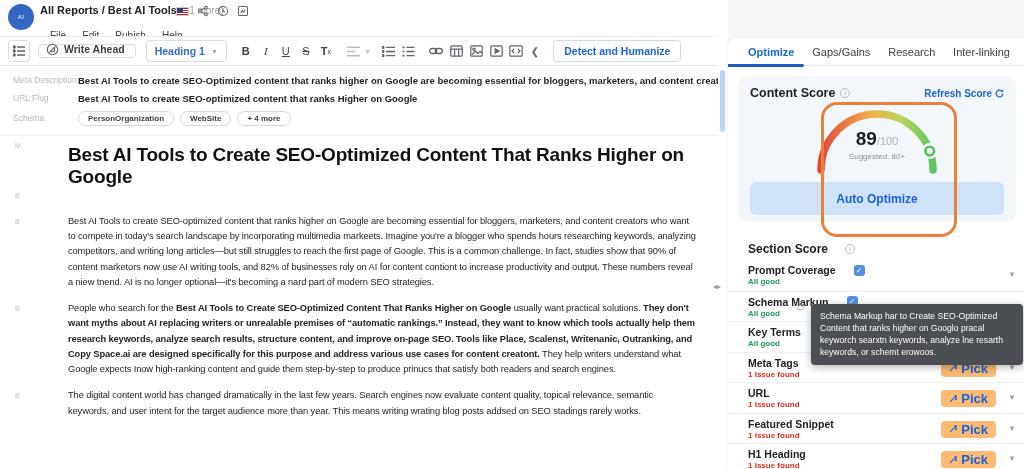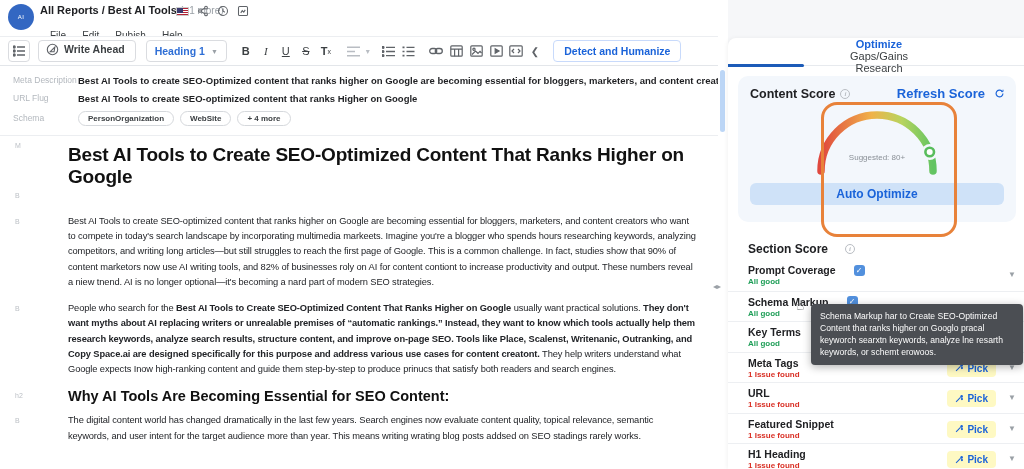--- a/index.html
+++ b/index.html
@@ -17,21 +17,21 @@
   .flag::after { content:""; position:absolute; left:0; top:0; width:6px; height:5px; background:#3c3b6e; }
   .tb-ic { width:12px; height:12px; color:#5f6368; }
   .menu-row { position:absolute; left:38px; top:30px; display:flex; gap:16px; font-size:10px; color:#3c4043;margin-left:12px; }
   .menu-row span { cursor:default; }
 
   
   .toolbar { position:absolute; left:0; top:36px; width:728px; height:30px; background:#fff;
              border-top:1px solid #eceef1; border-bottom:1px solid #e3e6ea; display:flex; align-items:center; }
   .tbtn { border:1px solid #dadce0; border-radius:4px; background:#fff; display:flex; align-items:center; justify-content:center; }
   .sq { width:22px; height:22px; margin-left:8px; }
-  .write-ahead { height:22px; margin-left:8px; padding:0 10px 4px 7px; gap:5px; font-size:10.5px; font-weight:bold; color:#3c4043; }
+  .write-ahead { height:14px; margin-left:8px; padding:0 10px 4px 7px; gap:5px; font-size:10.5px; font-weight:bold; color:#3c4043; }
   .heading-box { height:22px; margin-left:10px; padding:0 8px; gap:6px; font-size:10.5px; font-weight:bold; color:#2f6fd6; }
   .caret { font-size:7px; color:#9aa0a6; }
   .fmt-group { display:flex; align-items:center; gap:2px; margin-left:10px; }
   .fmt { width:18px; height:20px; display:flex; align-items:center; justify-content:center; font-size:11px; color:#3c4043; border-radius:3px; }
   .fmt.b { font-weight:bold; } .fmt.i { font-style:italic; font-family:"Liberation Serif",serif; }
   .fmt.u { text-decoration:underline; } .fmt.s { text-decoration:line-through; }
   .fmt.tx sub { font-size:7px; }
   .fmt.dim { color:#b9bdc3; }
   .vlabel { font-size:8px; color:#b9bdc3; margin-left:1px; }
   .icons-group { display:flex; align-items:center; gap:3px; margin-left:10px; }
@@ -65,54 +65,54 @@
 
   
   .gap { position:absolute; left:718px; top:36px; width:10px; height:433px; background:#fff; }
   .thumb { position:absolute; left:2px; top:34px; width:5px; height:62px; border-radius:3px; background:#bcd6f6; }
   .resize-handle { position:absolute; left:-5px; top:246px; font-size:8px; color:#9aa0a6; }
 
   
   .panel { position:absolute; left:728px; top:38px; width:296px; height:431px; background:#fff;
            border-radius:8px 0 0 0; box-shadow:-1px 0 4px rgba(0,0,0,.05); }
   .tabs { display:flex; align-items:center; height:28px; padding:0 14px 0 20px; justify-content:space-between;
-          border-bottom:1px solid #e7eaee;flex-direction:column; }
+          border-bottom:1px solid #e7eaee; }
   .tab { font-size:11px; color:#3c4043; white-space:nowrap; }
   .tab.active { color:#1a63d9; font-weight:bold; }
   .tab-underline { position:absolute; left:0; top:26px; width:76px; height:3px; background:#1c5bb8; border-radius:0 2px 2px 0; }
 
   .score-card { position:absolute; left:10px; top:38px; width:278px; height:146px; background:#f3f7fc; border-radius:10px; padding:10px 12px; }
   .card-head { display:flex; align-items:center; justify-content:space-between; }
   .card-title { font-size:12.5px; font-weight:bold; color:#202124; display:flex; gap:5px; align-items:center; }
   .info-i { width:10px; height:10px; border:1px solid #b9bdc3; border-radius:50%; color:#b9bdc3; font-size:7px;
             display:inline-flex; align-items:center; justify-content:center; font-family:"Liberation Serif",serif; font-style:italic; }
-  .refresh { font-size:13px; font-weight:bold; color:#1a63d9; display:flex; gap:10px; align-items:center; }
+  .refresh { font-size:10px; font-weight:bold; color:#1a63d9; display:flex; gap:3px; align-items:center; }
   .gauge-wrap { position:relative; width:150px; margin:2px auto 0; height:72px; }
   .gauge-score { position:absolute; left:0; right:0; top:26px; text-align:center; font-size:19px; font-weight:bold; color:#1c1d1f; }
   .gauge-score .max { font-size:11px; font-weight:normal; color:#b0b5bb; }
   .gauge-sub { position:absolute; left:0; right:0; top:50px; text-align:center; font-size:8px; color:#8a9097; }
   .score-row { display:flex; justify-content:center; gap:10px; align-items:center; margin-top:4px; }
   .score-pair { font-size:9px; color:#5f6368; border-bottom:1px dotted #b5b9bf; padding-bottom:1px; }
   .score-pair b { color:#202124; font-size:9.5px; }
   .score-div { color:#d0d4d9; font-size:9px; }
-  .auto-btn { margin-top:8px; height:22px; width:100%; background:#cfe2f8; border:none; border-radius:6px;
+  .auto-btn { margin-top:8px; height:33px; width:100%; background:#cfe2f8; border:none; border-radius:6px;
               font-size:12px; font-weight:bold; color:#1a63d9; display:flex; align-items:center; justify-content:center; }
   .orange-ring { position:absolute; left:93px; top:64px; width:136px; height:135px; border:3px solid #e8823a; border-radius:16px; pointer-events:none; z-index:5; }
 
   .section-head { position:absolute; left:20px; top:204px; font-size:12px; font-weight:bold; display:flex; gap:17px; align-items:center; }
   .rows { position:absolute; left:0; top:222px; width:296px; }
   .prow { position:relative; height:30.5px; padding:4px 24px 0 20px; border-top:1px solid #edeff2; }
   .prow:first-child { border-top:none; }
   .prow-title { font-size:10.5px; font-weight:bold; color:#202124; display:flex; gap:18px; align-items:center; }
   .check-badge { width:11px; height:11px; border-radius:3px; background:#5290dd; color:#fff; font-size:8px;
                  display:inline-flex; align-items:center; justify-content:center; }
   .prow-status { font-size:8px; margin-top:1px; font-weight:bold; }
   .good { color:#1e9e57; } .issue { color:#d93025; }
-  .pick-btn { position:absolute; right:28px; top:7px; height:17px; padding:0 8px; background:#fef9c3; border:none; border-radius:4px;
-              font-size:10px; font-weight:bold; color:#1a63d9; display:flex; align-items:center; gap:4px; }
+  .pick-btn { position:absolute; right:28px; top:7px; height:17px; padding:0 8px; background:#fdba74; border:none; border-radius:4px;
+              font-size:13px; font-weight:bold; color:#1a63d9; display:flex; align-items:center; gap:4px; }
   .row-chev { position:absolute; right:8px; top:10px; font-size:8px; color:#9aa0a6; }
 
   .tooltip { position:absolute; left:83px; top:266px; width:212px; background:#4b4e53; color:#fdfdfd; border-radius:4px;
              padding:7px 9px; font-size:8.6px; line-height:1.38; z-index:9; box-shadow:0 2px 8px rgba(0,0,0,.3); }
   .cursor-hand { position:absolute; left:68px; top:260px; z-index:10; font-size:13px; color:#3c4043;
                  text-shadow:0 0 2px #fff; transform:rotate(-10deg); }
 
   svg { display:block; }
 </style>
 </head>
@@ -272,24 +272,20 @@
     <div class="bcontent"></div>
   </div>
   <div class="block blk-p">
     <span class="marker">B</span>
     <div class="bcontent para">Best AI Tools to create SEO-optimized content that ranks higher on Google are becoming essential for bloggers, marketers, and content creators who want to compete in today's search landscape by incorporating multimedia markeets. Imagine you're a blogger who spends hours researching keywords, analyzing competitors, and writing long articles—but still struggles to reach the first page of Google. This is a common challenge. In fact, studies show that 90% of content marketors now use AI writing tools, and 82% of businesses roly on AI for content contiont to increase productivity and output. These numbers reveal a niew tnend. AI is no longer optional—it's becoming a nard part of modern SEO strategies.</div>
   </div>
   <div class="block blk-p">
     <span class="marker">B</span>
     <div class="bcontent para"><span>People who search for the </span><b>Best AI Tools to Create SEO-Optimized Content That Ranks Higher on Google</b><span> usually want practical solutions. </span><b>They don't want myths about AI replacing writers or unrealable premises of “automatic rankings.” Instead, they want to know which tools actually help them research keywords, analyze search results, structure content, and improve on-page SEO. Tools like Place, Scalenst, Writenanic, Outranking, and Copy Space.ai are designed specifically for this purpose and address various use cases for content creatont.</b><span> They help writers understand what Google expects Inow high-ranking content and guide them step-by-step to produce prinucs that satisfy both readers and search engines.</span></div>
   </div>
-  <div class="block blk-h2">
-    <span class="marker">h2</span>
-    <div class="bcontent doc-h2">Why AI Tools Are Becoming Essential for SEO Content:</div>
-  </div>
   <div class="block blk-p">
     <span class="marker">B</span>
     <div class="bcontent para">The digital content world has changed dramatically in the last few years. Search engines now evaluate content quality, topical relevance, semantic keywords, and user intent for the target audience more than year. This means writing wrating blog posts addsed on SEO stadings rarely works.</div>
   </div>
 
 </div>
 
 <div class="gap">
   <div class="thumb"></div>
   <div class="resize-handle">◂▸</div>
@@ -325,20 +321,21 @@
             <stop offset="0" stop-color="#e0483e"></stop>
               <stop offset="0.45" stop-color="#f0b24a"></stop>
             <stop offset="0.72" stop-color="#b8d45e"></stop>
               <stop offset="1" stop-color="#62c462"></stop>
           </linearGradient>
         </defs>
         <path d="M 19 68 A 56 56 0 0 1 131 68" fill="none" stroke="url(#g)" stroke-width="7.5" stroke-linecap="round"></path>
         <circle cx="127.7" cy="49" r="8" fill="#f3f7fc"></circle>
         <circle cx="127.7" cy="49" r="4.3" fill="#fff" stroke="#58bd5c" stroke-width="2.6"></circle>
       </svg>
+      <div class="gauge-score"><span>89</span><span class="max">/100</span></div>
       <div class="gauge-sub">Suggested: 80+</div>
     </div>
     <button class="auto-btn">Auto Optimize</button>
   </div>
   <div class="orange-ring"></div>
 
   <div class="section-head">
     <span>Section Score</span>
     <span class="info-i">i</span>
   </div>

